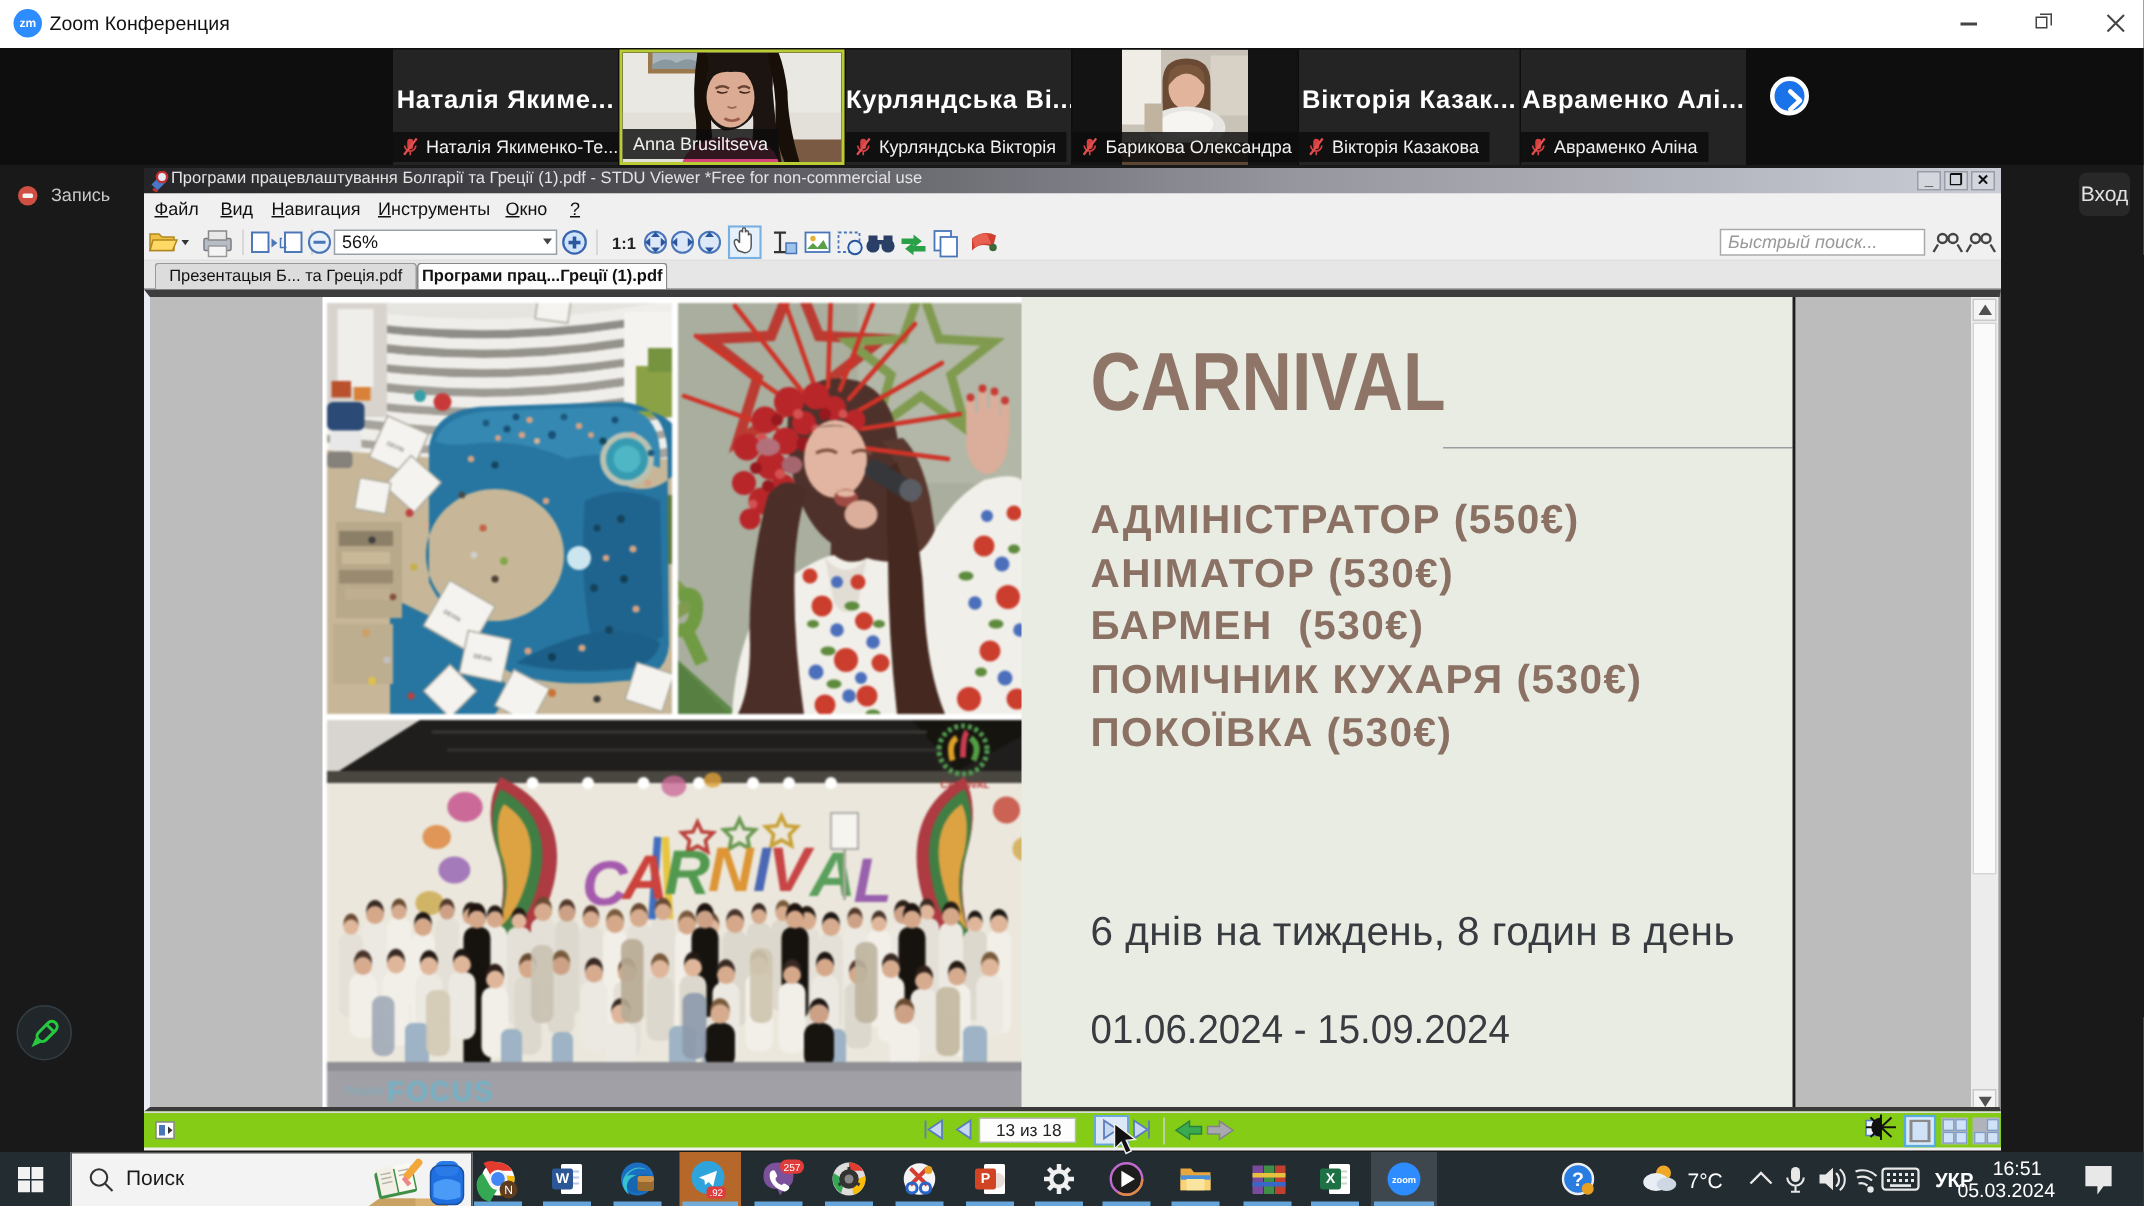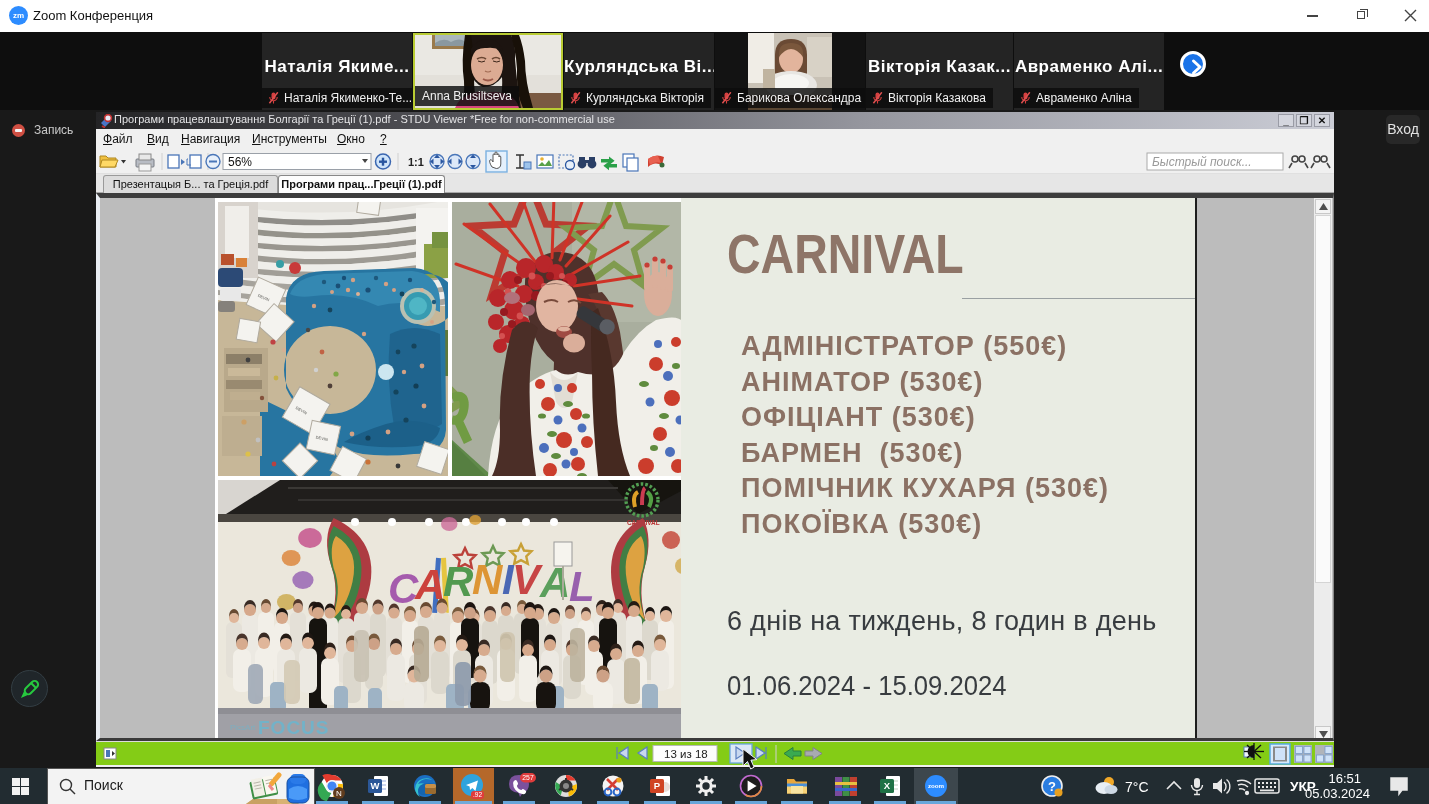--- a/index.html
+++ b/index.html
@@ -45,21 +45,21 @@
      text-align:center; border:1px solid #9a9a9a; border-bottom:none;
      border-radius:3px 3px 0 0; color:#111; }
   #docarea { left:0; top:81px; width:1238px; height:548px; background:#bcbcbc;
      border-top:5px solid #3d3d3d; border-bottom:3px solid #3a3a3a; border-left:4px solid #e9edf3; border-right:1px solid #888; overflow:hidden; }
   #page { position:absolute; left:115px; top:0px; width:982px; height:546px; background:#ffffff; }
   #greenpanel { position:absolute; left:466px; top:0px; width:514px; height:546px; background:#e9ece3; }
   #carnival { position:absolute; left:46px; top:24px; font-size:55px; color:#8e7568;
      transform:scaleX(.845); transform-origin:left top; white-space:nowrap; }
   #hline { position:absolute; left:281px; top:100px; width:233px; height:1px; background:#9aa0a2; }
   .joblist { position:absolute; left:46px; top:131px; font-weight:bold; font-size:27px;
-     color:#8b7164; line-height:35.6px; letter-spacing:1px; white-space:nowrap;margin-left:14px; }
+     color:#8b7164; line-height:35.6px; letter-spacing:1px; white-space:nowrap; }
   .gray1 { position:absolute; left:46px; top:408px; font-size:27px; color:#383c40; letter-spacing:.3px; white-space:nowrap; }
   .gray2 { position:absolute; left:46px; top:473px; font-size:27px; color:#383c40;
      transform:scaleX(.95); transform-origin:left top; white-space:nowrap; }
   #scroll { position:absolute; right:1px; top:0px; width:18px; height:548px; background:#ececec; }
   #sstatus { left:0; top:629px; width:1238px; height:24px; background:#84cc16; border-top:1px solid #dcdcdc; }
   
   #taskbar { left:0; top:768px; width:1429px; height:37px; background:#222c31; }
   #search { left:47px; top:0px; width:268px; height:36px; background:#f3f3f3;
      border:1px solid #555; border-bottom:none; }
 </style>
@@ -843,21 +843,20 @@
         <text x="12" y="250" font-size="8" fill="#63b8d4" opacity=".6">PicsArt</text>
       </svg>
       </div>
       <div class="abs" style="left:980px; top:0; width:2px; height:546px; background:#1d1d1d; z-index:5;"></div>
       <div class="abs" id="greenpanel">
         <h1 id="carnival">CARNIVAL</h1>
         <div id="hline"></div>
         <div class="joblist">
           <div>АДМІНІСТРАТОР (550€)</div>
           <div>АНІМАТОР (530€)</div>
-          <div>ОФІЦІАНТ (530€)</div>
           <div>БАРМЕН&nbsp;&nbsp;(530€)</div>
           <div>ПОМІЧНИК КУХАРЯ (530€)</div>
           <div>ПОКОЇВКА (530€)</div>
         </div>
         <div class="gray1">6 днів на тиждень, 8 годин в день</div>
         <div class="gray2">01.06.2024 - 15.09.2024</div>
       </div>
     </div>
     <div class="abs" id="scroll">
       <div class="abs" style="left:1px; top:1px; width:16px; height:15px; background:#f4f4f4; border:1px solid #c8c8c8;"></div>

